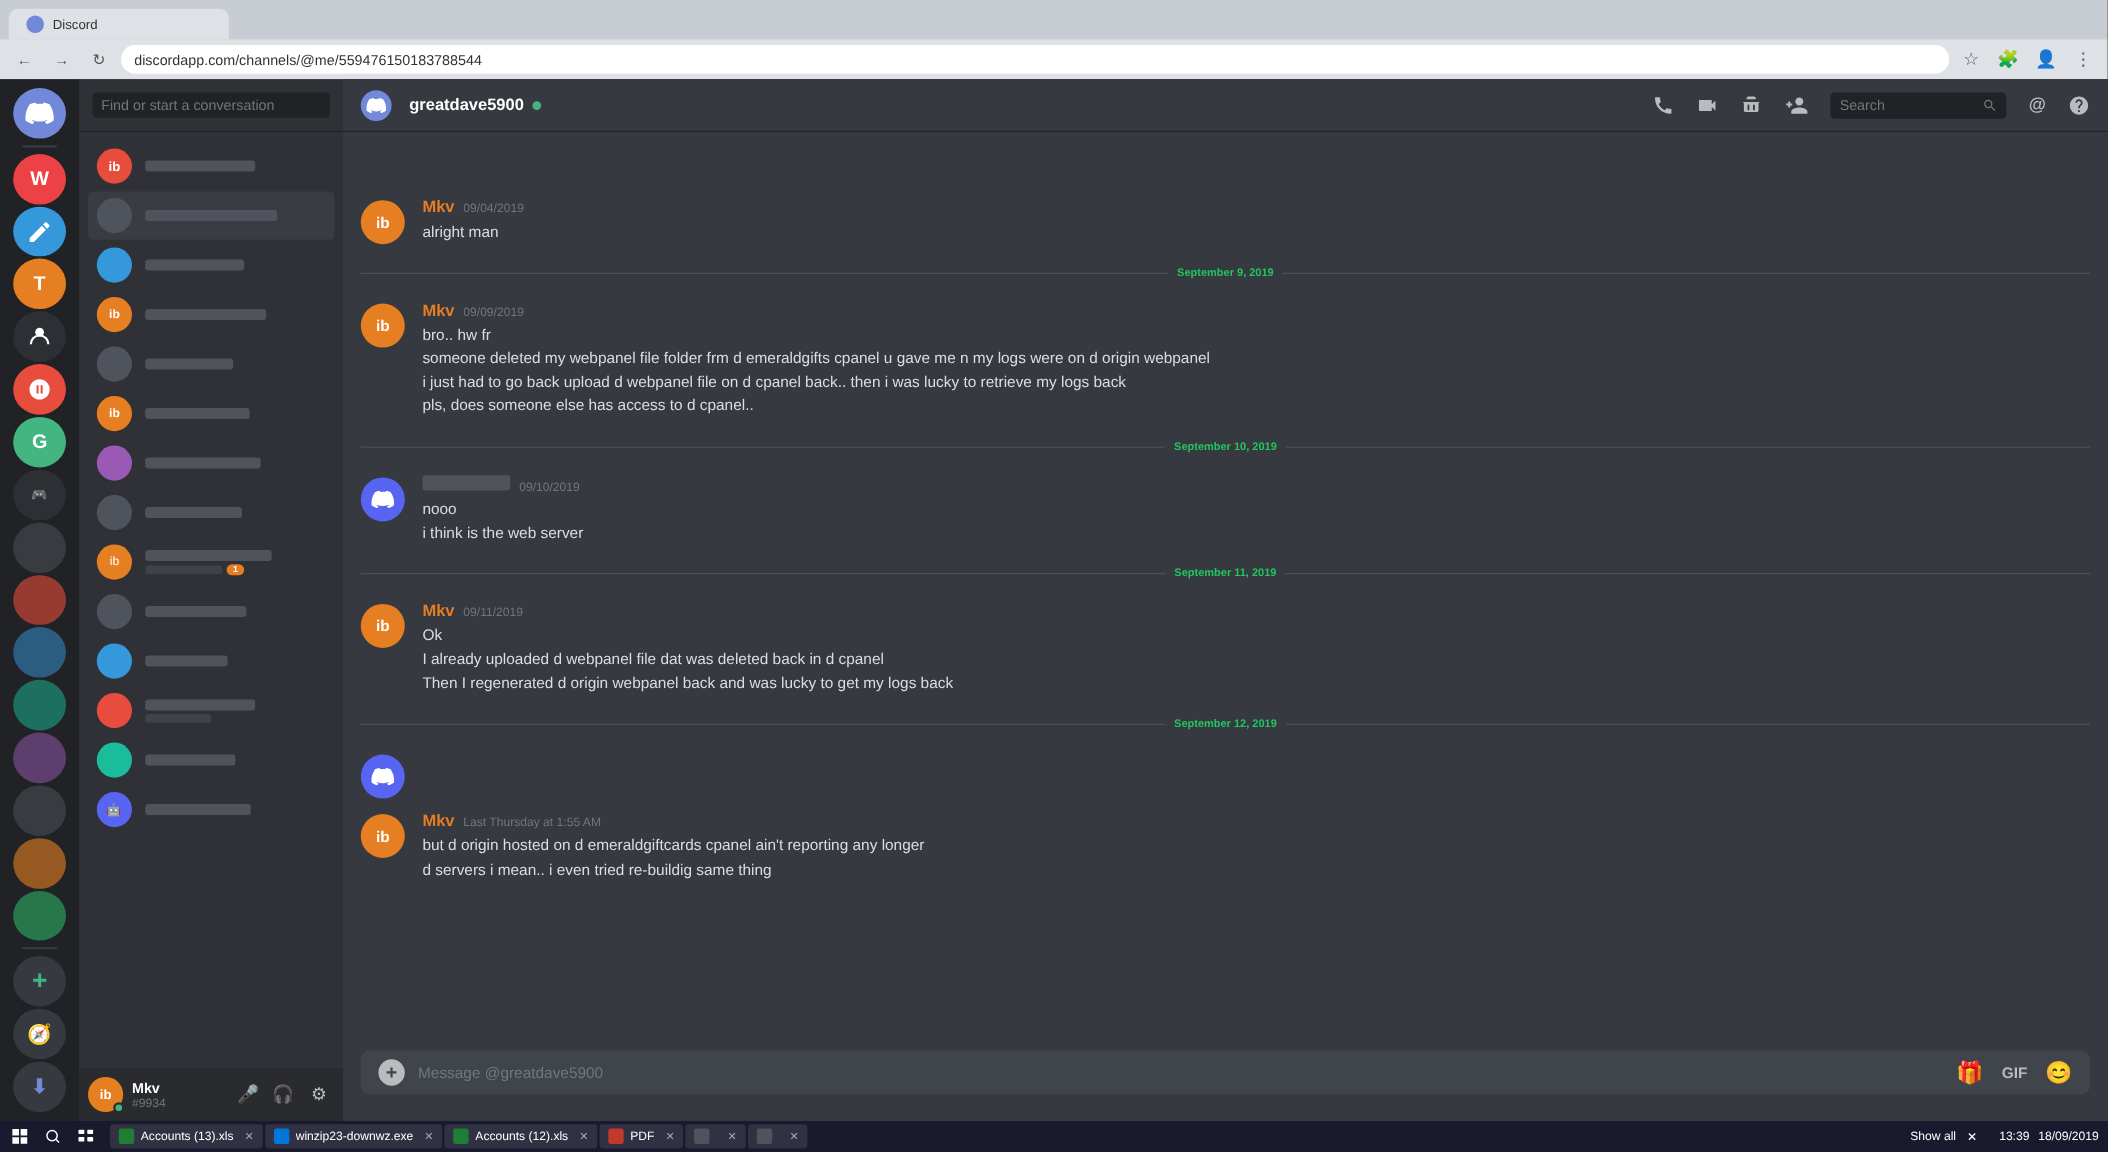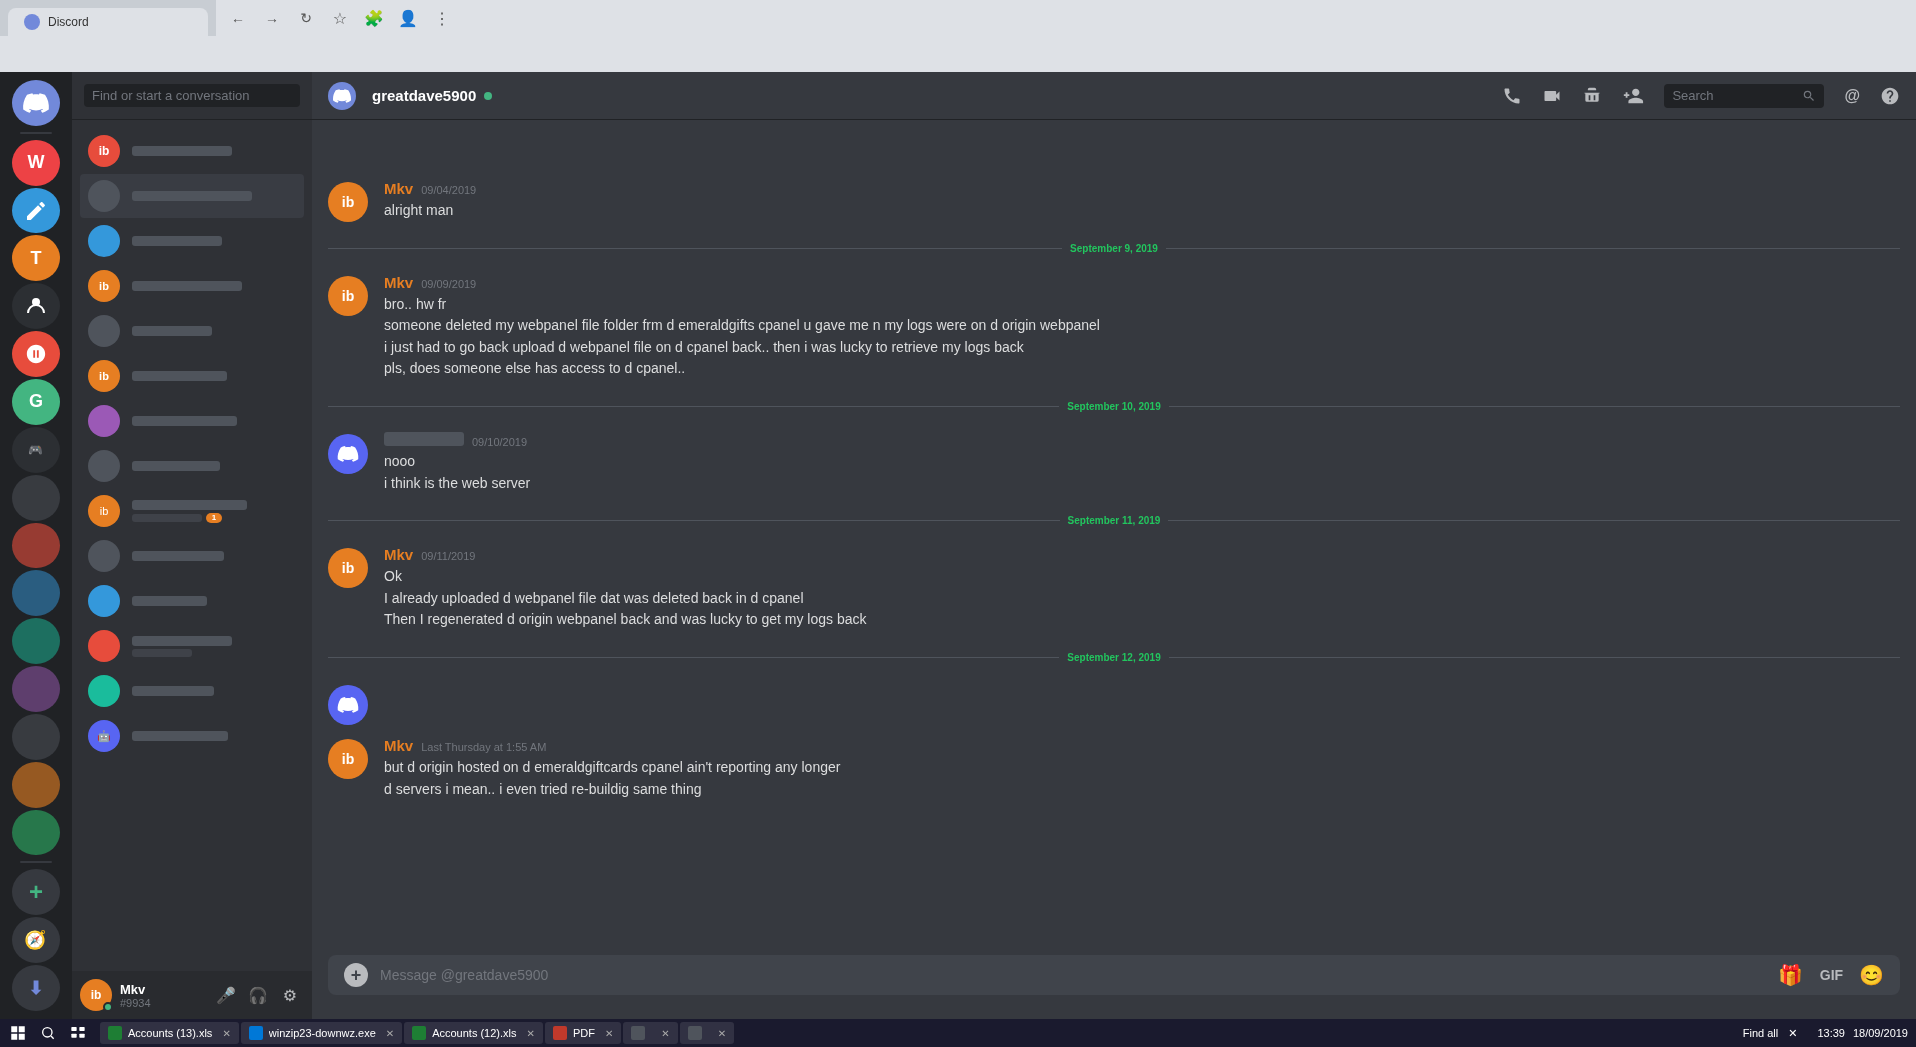--- a/index.html
+++ b/index.html
@@ -11,21 +11,21 @@
       height: 1047px;
       overflow: hidden;
       font-size: 14px;
     }
 
     
     .browser-chrome {
       background: #dee1e6;
       height: 72px;
       display: flex;
-      flex-direction: row;
+      flex-direction: column;
     }
     .browser-tabs {
       height: 36px;
       background: #c8cdd3;
       display: flex;
       align-items: flex-end;
       padding: 0 8px;
     }
     .browser-tab {
       background: #dee1e6;
@@ -521,20 +521,21 @@
   <div class="browser-tabs">
     <div class="browser-tab">
       <div class="tab-icon"></div>
       <span>Discord</span>
     </div>
   </div>
   <div class="browser-toolbar">
     <button class="browser-nav-btn">←</button>
     <button class="browser-nav-btn">→</button>
     <button class="browser-nav-btn">↻</button>
+    <input class="browser-address-bar" readonly="" value="discordapp.com/channels/@me/559476150183788544" style="">
     <button class="browser-action-btn">☆</button>
     <button class="browser-action-btn">🧩</button>
     <button class="browser-action-btn">👤</button>
     <button class="browser-action-btn">⋮</button>
   </div>
 </div>
 
 <div class="app-container">
 
   <div class="server-sidebar">
@@ -894,20 +895,20 @@
     <div class="taskbar-item">
       <div style="width:14px;height:14px;background:#4f545c;border-radius:2px;flex-shrink:0;"></div>
       <span class="taskbar-item-text"></span>
       <span style="color:#aaa;font-size:10px;margin-left:4px;">✕</span>
     </div>
     <div class="taskbar-item">
       <div style="width:14px;height:14px;background:#4f545c;border-radius:2px;flex-shrink:0;"></div>
       <span class="taskbar-item-text"></span>
       <span style="color:#aaa;font-size:10px;margin-left:4px;">✕</span>
     </div>
-    <span style="color:white;font-size:11px;margin-left:auto;padding-right:8px;">Find all</span>
+    <span style="color:white;font-size:11px;margin-left:auto;padding-right:8px;">Show all</span>
     <span style="color:white;font-size:11px;padding-right:8px;">✕</span>
   </div>
   <div class="taskbar-right">
     <span>13:39</span>
     <span>18/09/2019</span>
   </div>
 </div>
 
 </body></html>

